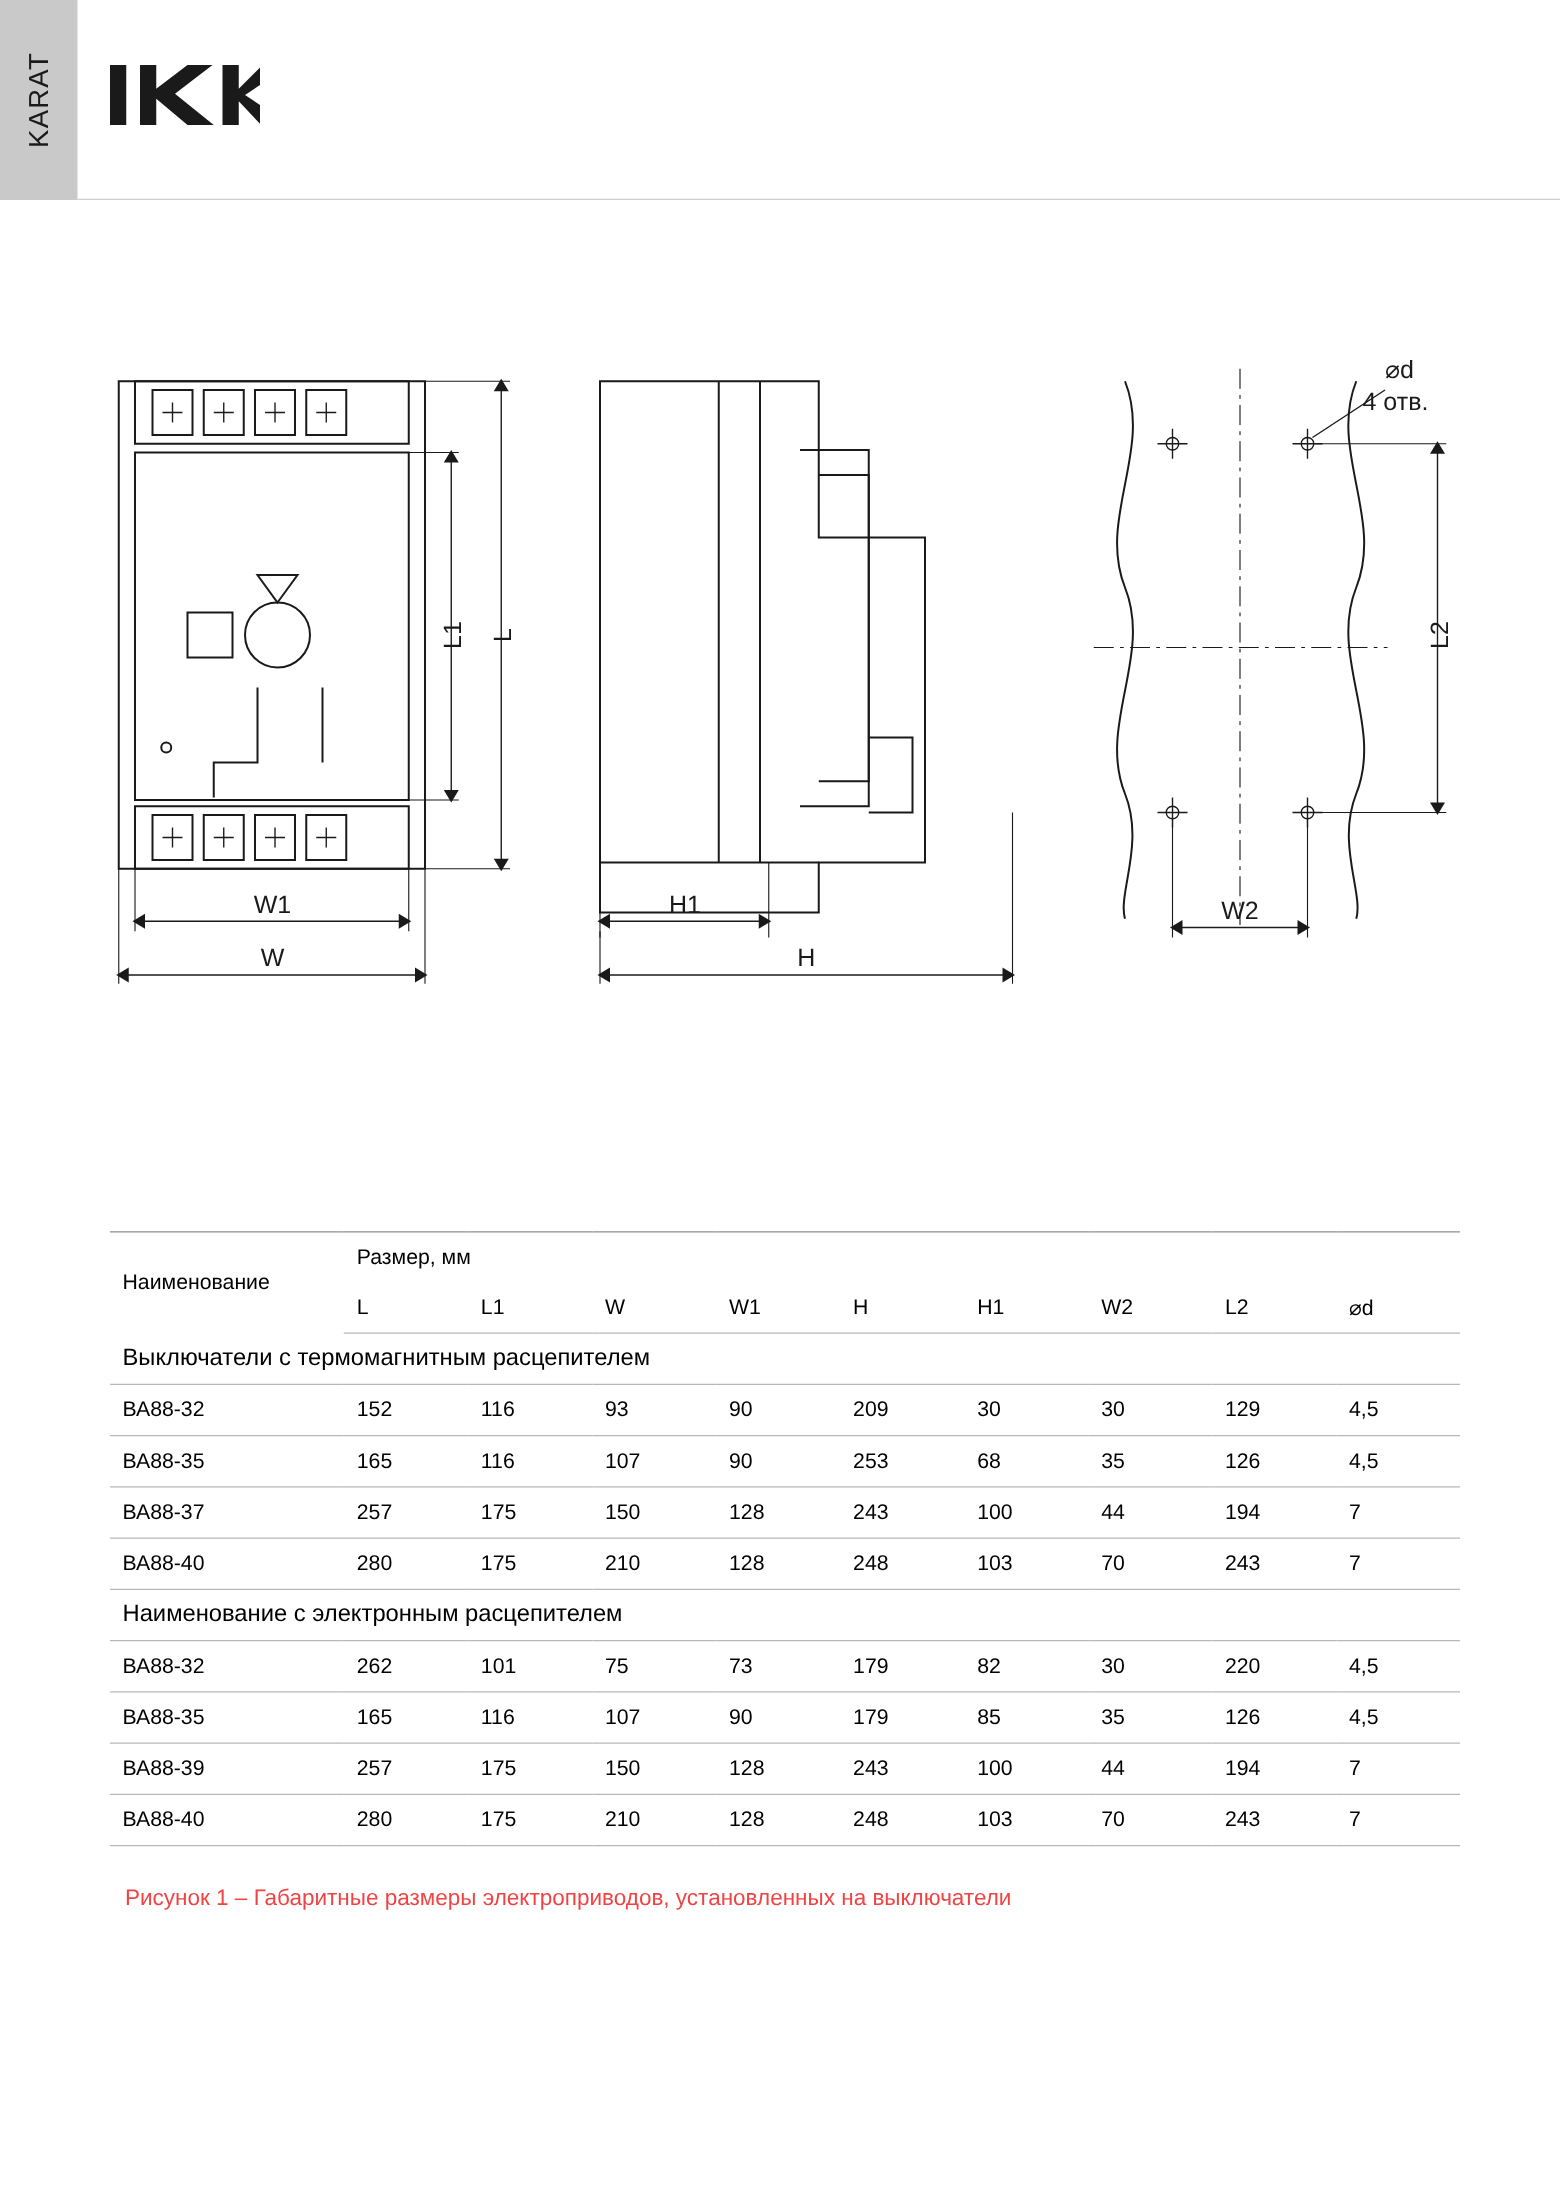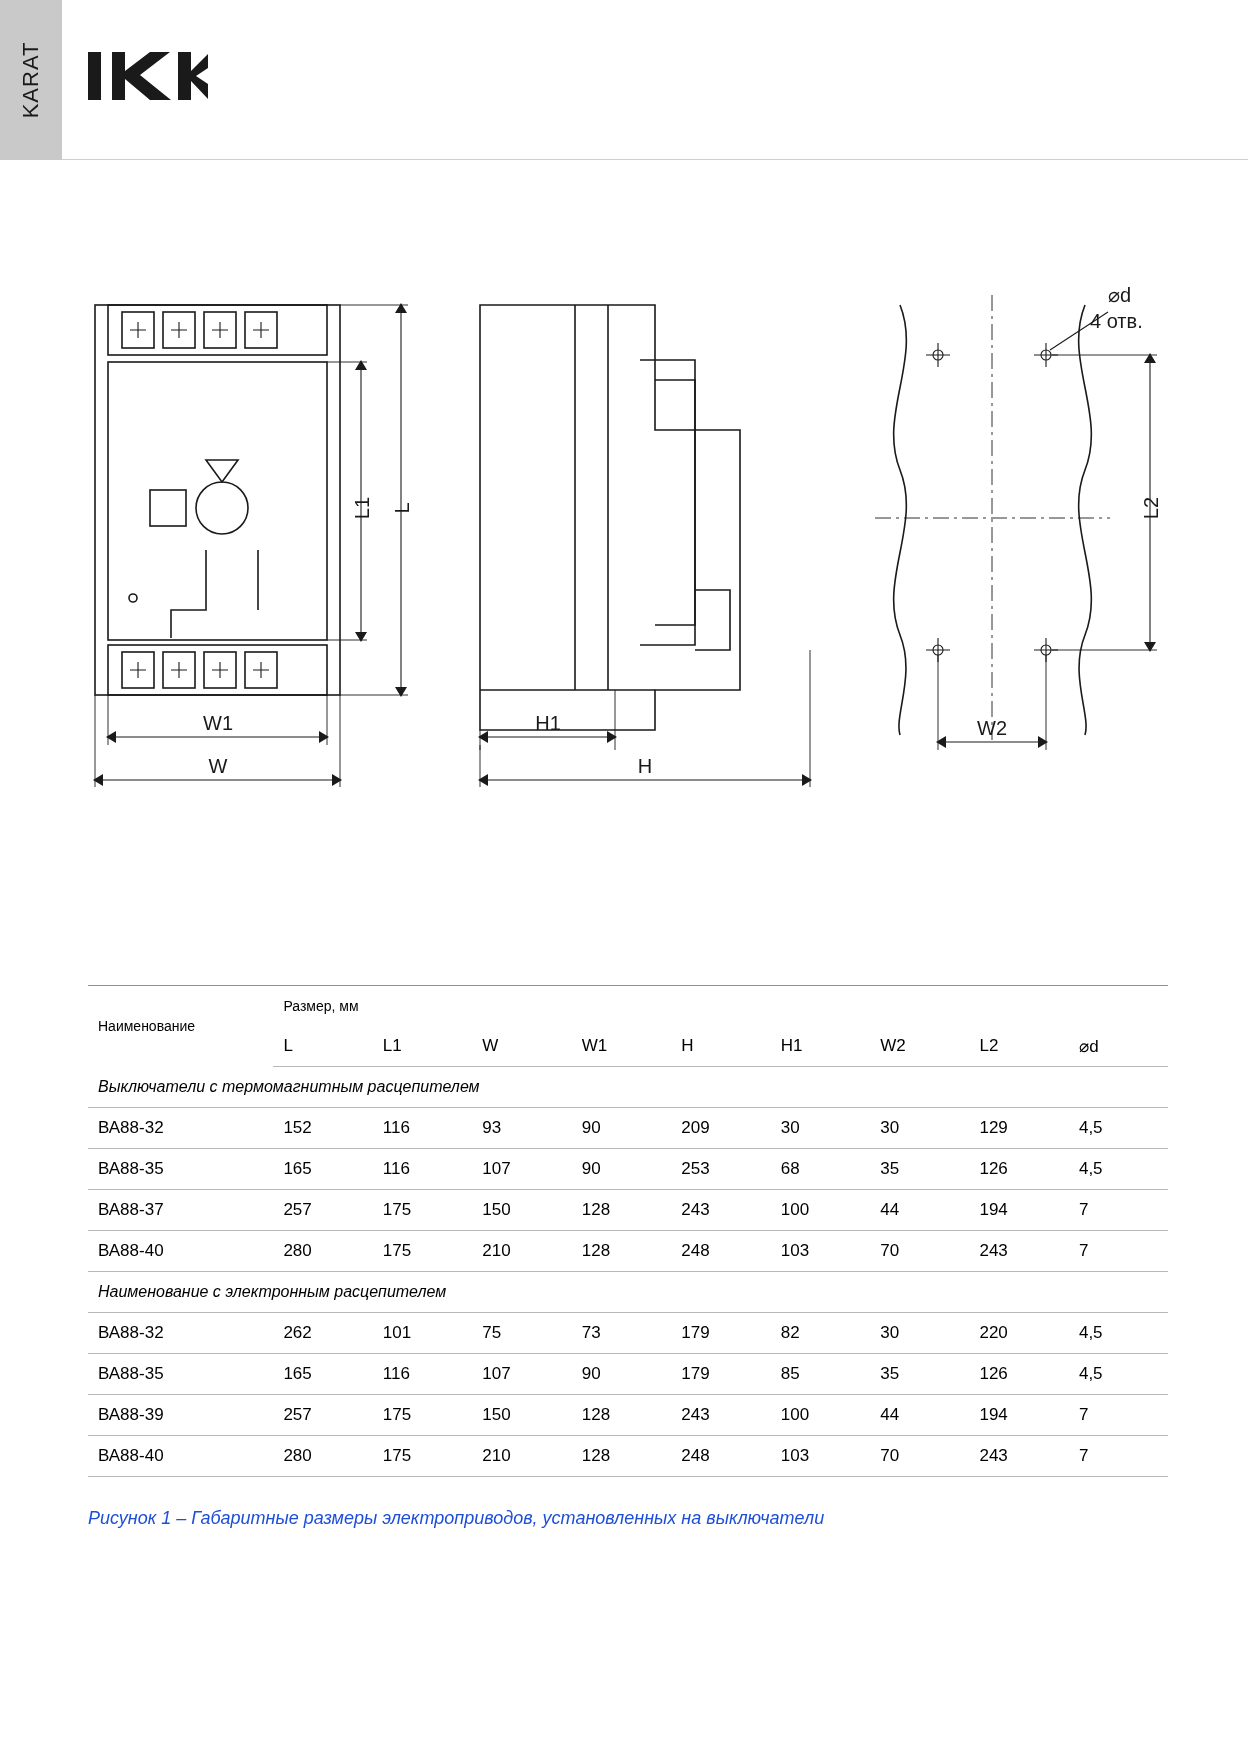--- a/index.html
+++ b/index.html
@@ -84,31 +84,30 @@
   }
   .spec-table tr.row-line td {
     border-bottom: 1px solid #b8b8b8;
   }
   .spec-table tr.top-line td {
     border-top: 1px solid #8f8f8f;
   }
   .col-name { width: 185px; }
   .col-val  { width: 97px; }
 
-  .hdr-name, .hdr-size { font-size: 14px; }
-  .section-label { font-size: 16px; font-style: italic; }
+  .hdr-name, .hdr-size { font-size: 17px; }
+  .section-label { font-size: 19px; }
 
   
   .caption {
     position: absolute;
-    left: 88px;
+    left: 100px;
     top: 1508px;
     font-size: 18px;
-    color: #1d4ed8;
-    font-style: italic;
+    color: #ef4444;
   }
 </style>
 </head>
 <body>
 
 <div class="header-band">
   <div class="brand-tab">
     <span class="brand-tab-text">KARAT</span>
   </div>
   <div class="logo">

